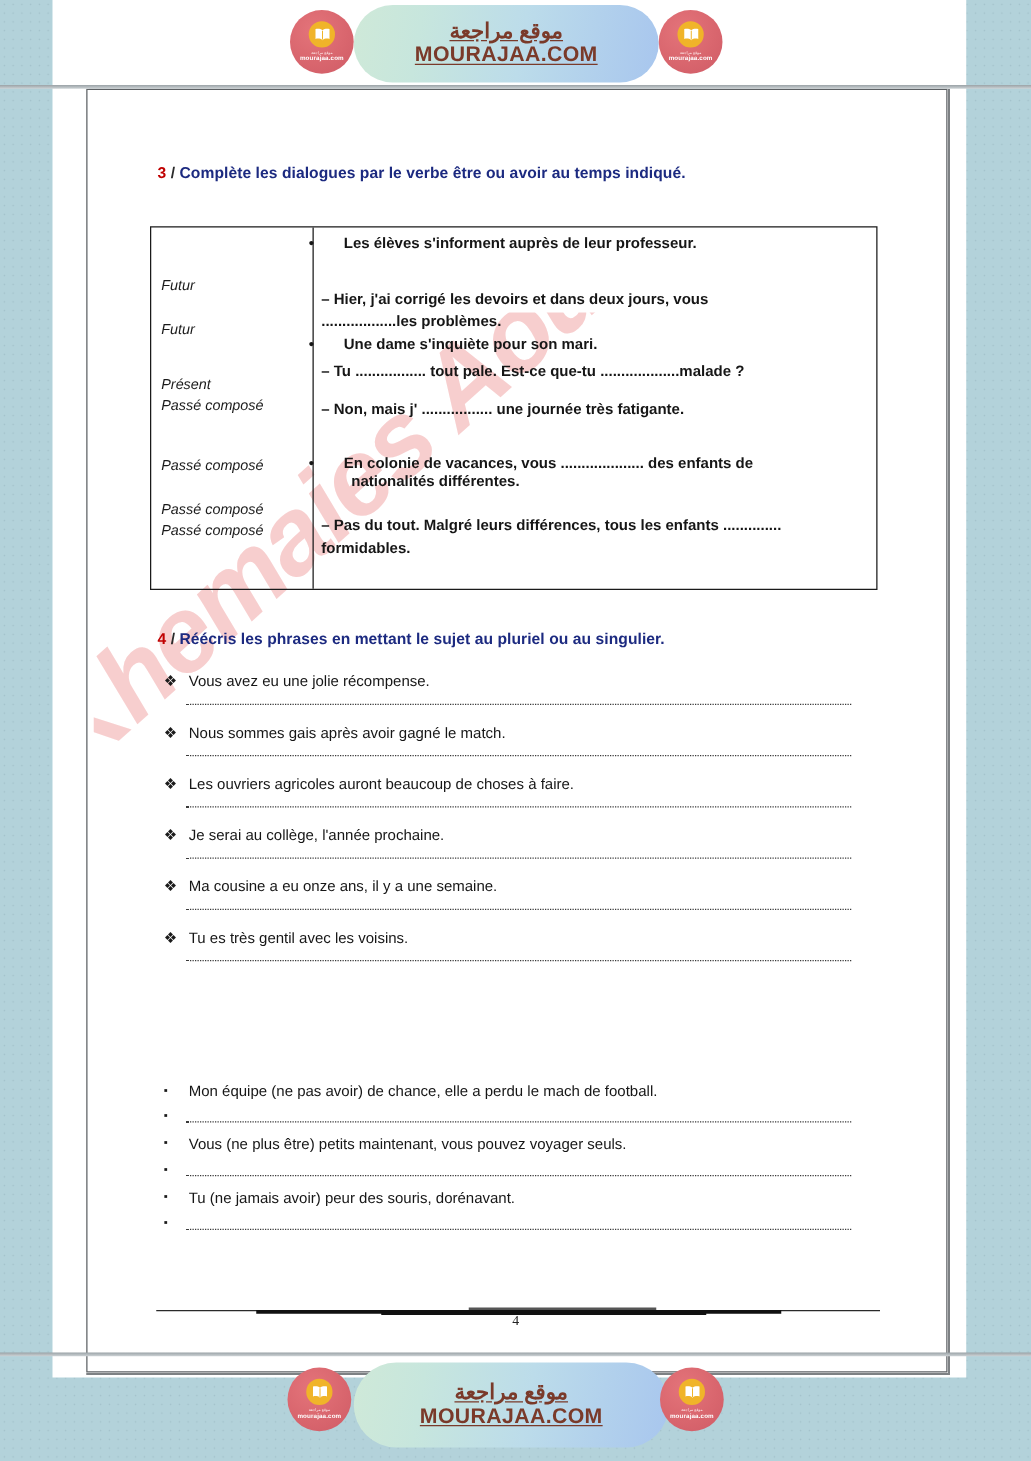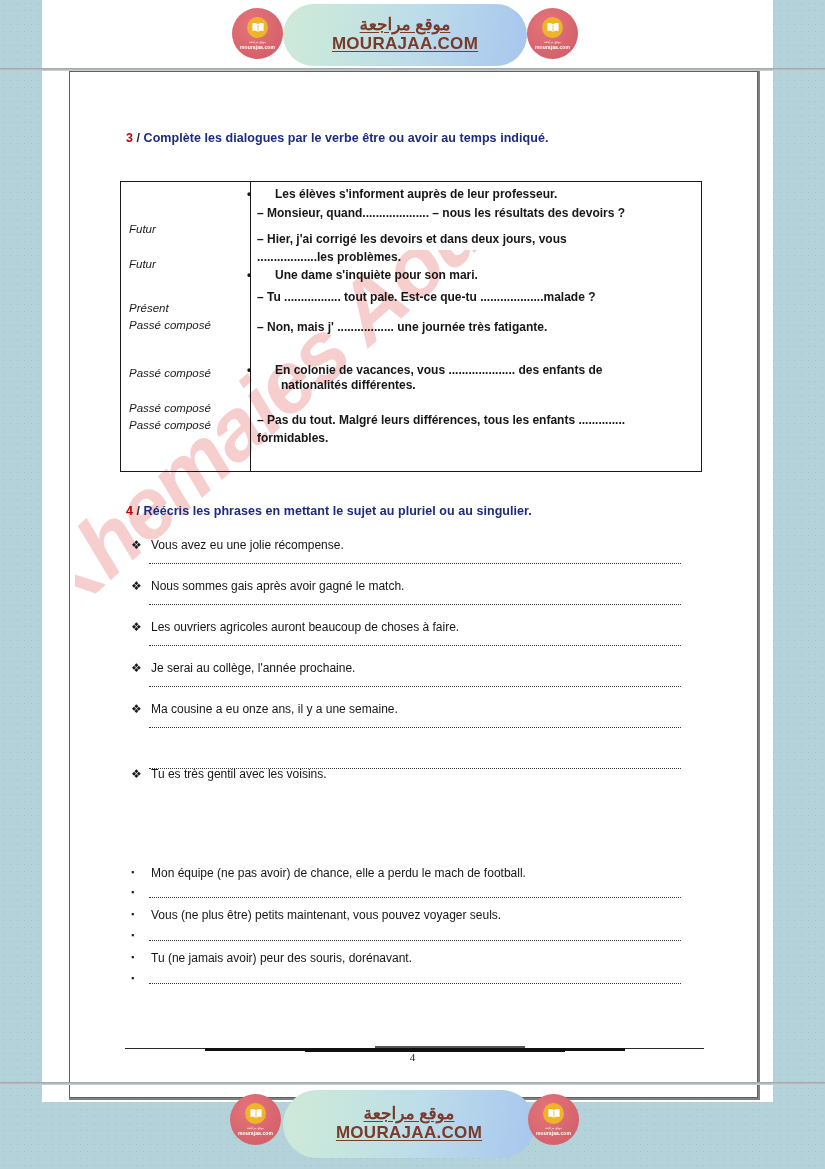--- a/index.html
+++ b/index.html
@@ -218,21 +218,20 @@
       <div class="t" style="top:17px">Futur</div>
       <div class="t" style="top:52px">Futur</div>
       <div class="t" style="top:96px">Présent</div>
       <div class="t" style="top:113px">Passé composé</div>
       <div class="t" style="top:161px">Passé composé</div>
       <div class="t" style="top:196px">Passé composé</div>
       <div class="t" style="top:213px">Passé composé</div>
     </div>
     <div class="tbl-right">
       <div class="r bullet" style="top:5px"><span style="display:inline-block;width:14px;margin-left:-14px;">•</span><span>Les élèves s'informent auprès de leur professeur.</span></div>
-      <div class="r" style="top:24px">– Monsieur, quand.................... – nous les résultats des devoirs ?</div>
       <div class="r" style="top:50px">– Hier, j'ai corrigé les devoirs et dans deux jours, vous</div>
       <div class="r" style="top:68px">..................les problèmes.</div>
       <div class="r" style="top:108px">– Tu ................. tout pale. Est-ce que-tu ...................malade ?</div>
       <div class="r bullet" style="top:86px"><span style="display:inline-block;width:14px;margin-left:-14px;">•</span><span>Une dame s'inquiète pour son mari.</span></div>
       <div class="r" style="top:138px">– Non, mais j' ................. une journée très fatigante.</div>
       <div class="r bullet" style="top:181px"><span style="display:inline-block;width:14px;margin-left:-14px;">•</span><span>En colonie de vacances, vous .................... des enfants de</span></div>
       <div class="r" style="top:196px;left:30px">nationalités différentes.</div>
       <div class="r" style="top:231px">– Pas du tout. Malgré leurs différences, tous les enfants ..............</div>
       <div class="r" style="top:249px">formidables.</div>
     </div>
@@ -252,21 +251,21 @@
 
   <div class="item" style="left:62px;top:549px"><span class="bul diamond">❖</span><span>Les  ouvriers  agricoles  auront  beaucoup  de choses à faire.</span></div>
   <div class="dotline" style="left:80px;top:574px;width:532px"></div>
 
   <div class="item" style="left:62px;top:590px"><span class="bul diamond">❖</span><span>Je  serai  au collège, l'année  prochaine.</span></div>
   <div class="dotline" style="left:80px;top:615px;width:532px"></div>
 
   <div class="item" style="left:62px;top:631px"><span class="bul diamond">❖</span><span>Ma cousine  a eu  onze ans, il y a une semaine.</span></div>
   <div class="dotline" style="left:80px;top:656px;width:532px"></div>
 
-  <div class="item" style="left:62px;top:696px"><span class="bul diamond">❖</span><span>Tu es très gentil  avec  les voisins.</span></div>
+  <div class="item" style="left:62px;top:672px"><span class="bul diamond">❖</span><span>Tu es très gentil  avec  les voisins.</span></div>
   <div class="dotline" style="left:80px;top:697px;width:532px"></div>
 
 
   <div class="item" style="left:62px;top:795px"><span class="bul square">▪</span><span>Mon équipe  (ne pas avoir) de chance, elle a perdu le mach de football.</span></div>
   <div class="item" style="left:62px;top:815px"><span class="bul square">▪</span></div>
   <div class="dotline" style="left:80px;top:826px;width:532px"></div>
 
   <div class="item" style="left:62px;top:837px"><span class="bul square">▪</span><span>Vous (ne plus être) petits maintenant, vous pouvez voyager seuls.</span></div>
   <div class="item" style="left:62px;top:858px"><span class="bul square">▪</span></div>
   <div class="dotline" style="left:80px;top:869px;width:532px"></div>

